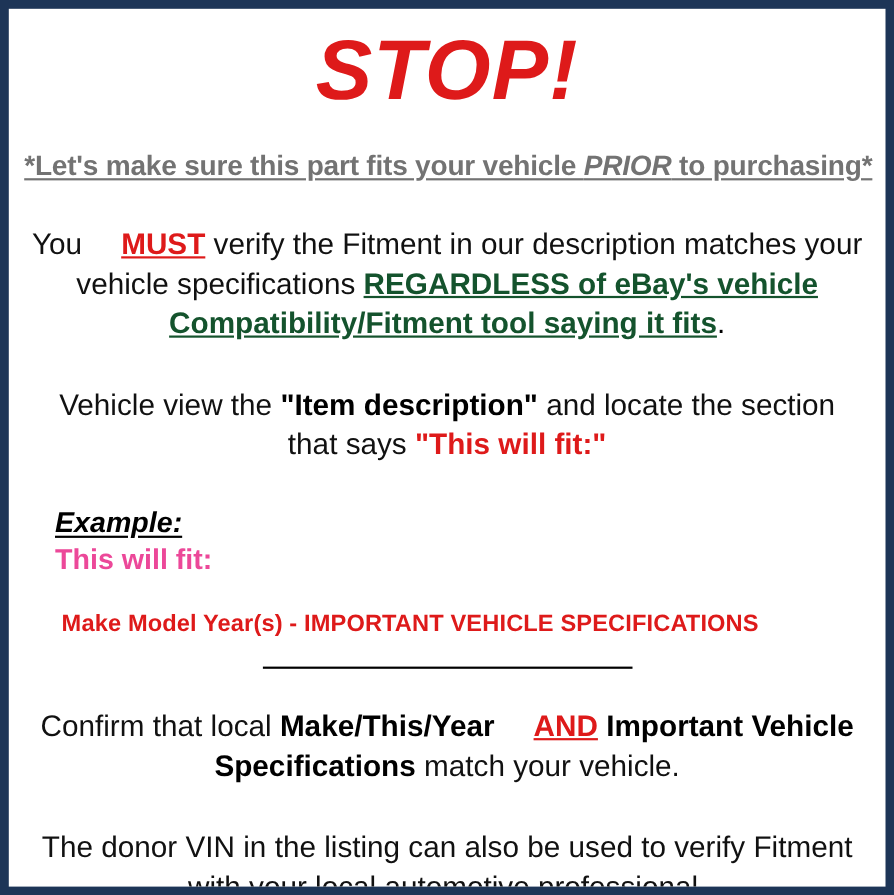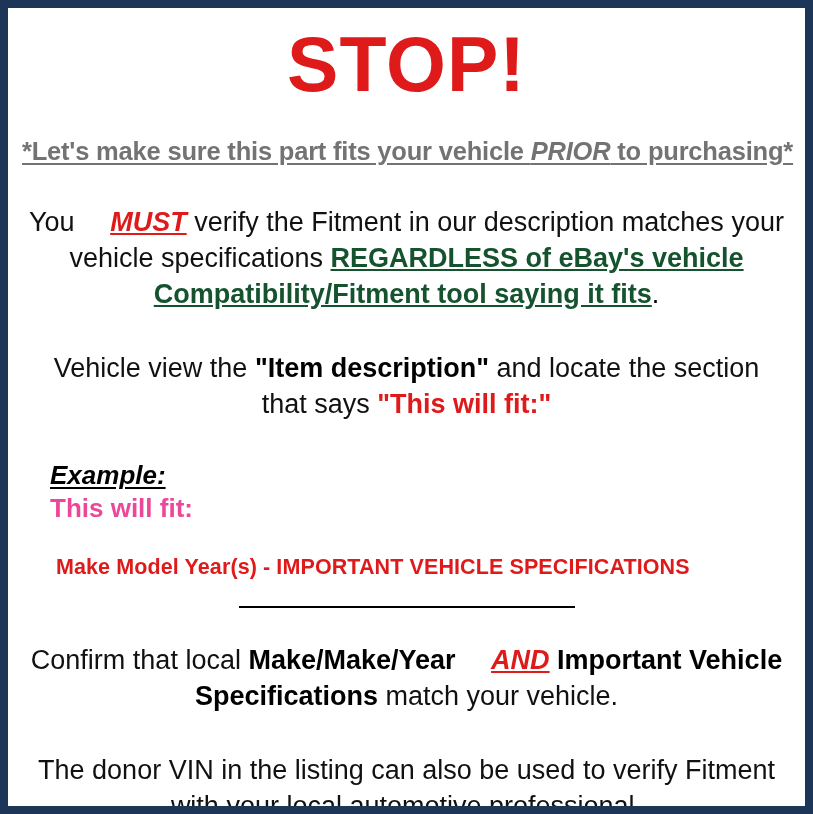--- a/index.html
+++ b/index.html
@@ -26,20 +26,21 @@
     padding: 0 14px;
     text-align: center;
   }
   .black { color: #000000; }
 
   
   .headline {
     font-size: 77px;
     line-height: 1.0;
     font-weight: bold;
+    font-style: italic;
     color: #de1a1a;
     letter-spacing: 1px;
     margin: 18px 0 0 0;
     text-align: center;
     white-space: nowrap;
   }
 
   
   .subtitle {
     margin: 34px 0 0 0;
@@ -64,21 +65,20 @@
     padding: 0 6px;
   }
   .p1 { margin-top: 38px; }
   .p2 { margin-top: 38px; }
   .p4 { margin-top: 34px; }
   .p5 { margin-top: 38px; }
 
   .em-red-bi {
     color: #de1a1a;
     font-weight: bold;
-    font-style: italic;
     text-decoration: underline;
     text-underline-offset: 2px;
     margin-left: 28px;
   }
   .em-red-bu {
     color: #14532d;
     font-weight: bold;
     text-decoration: underline;
     text-underline-offset: 2px;
   }
@@ -163,19 +163,19 @@
       </div>
       <div class="example-fit">This will fit:</div>
       <div class="example-spec">Make Model Year(s) - IMPORTANT VEHICLE SPECIFICATIONS</div>
     </div>
 
     <div class="divider-wrap">
       <div class="divider"></div>
     </div>
 
     <p class="body-block p4">
-      <span>Confirm that local </span><span class="em-black-b">Make/Make/Year</span><span> </span><span class="em-red-bi">AND</span><span> </span><span class="em-black-b">Important Vehicle Specifications</span><span> match your vehicle.</span>
+      <span>Confirm that local </span><span class="em-black-b">Make/This/Year</span><span> </span><span class="em-red-bi">AND</span><span> </span><span class="em-black-b">Important Vehicle Specifications</span><span> match your vehicle.</span>
     </p>
 
     <p class="body-block p5">The donor VIN in the listing can also be used to verify Fitment with your local automotive professional.</p>
 
   </div>
 </div>
 
 </body></html>

